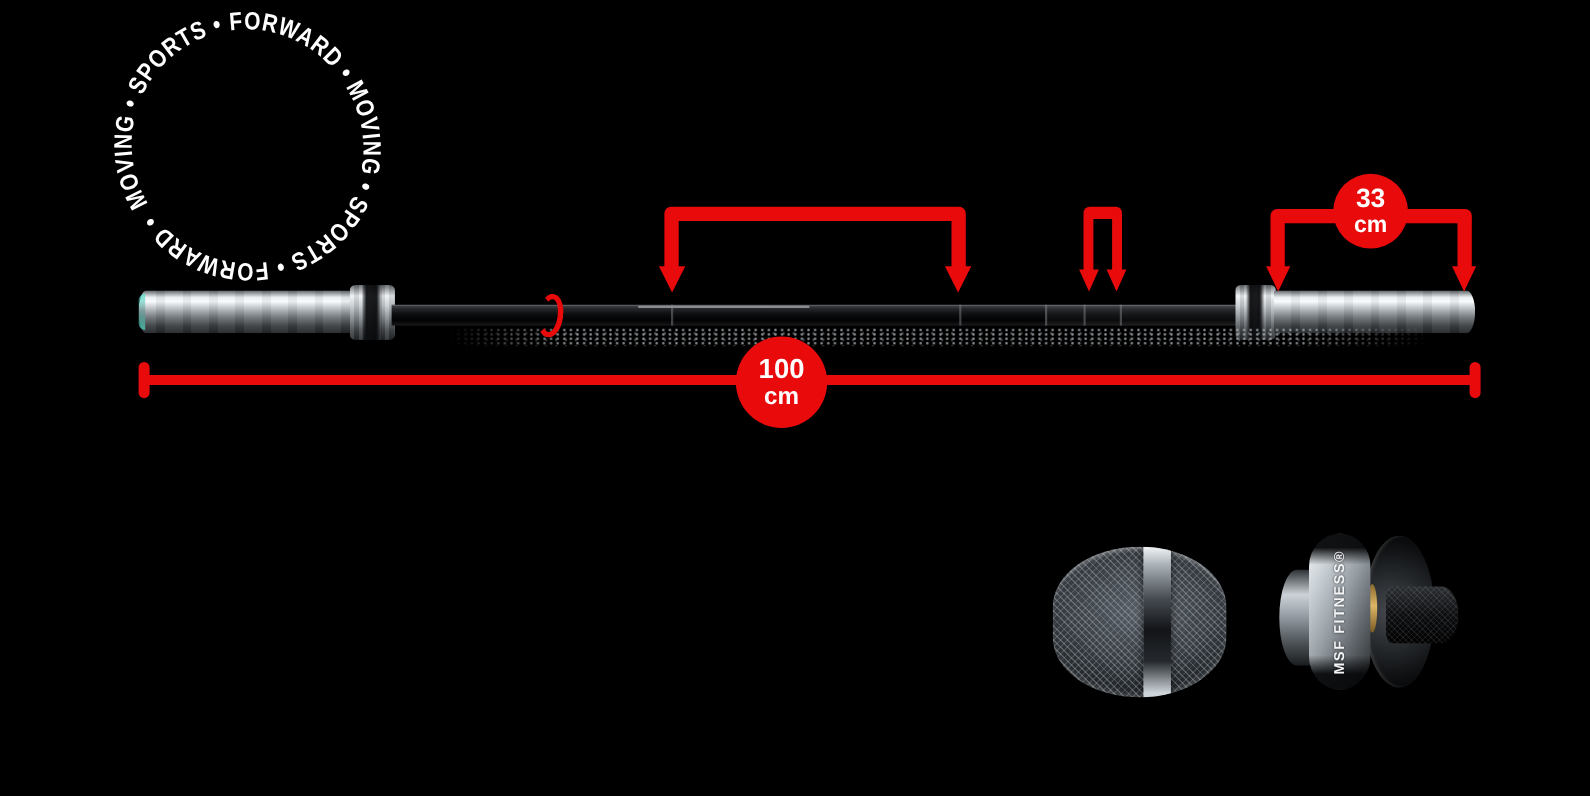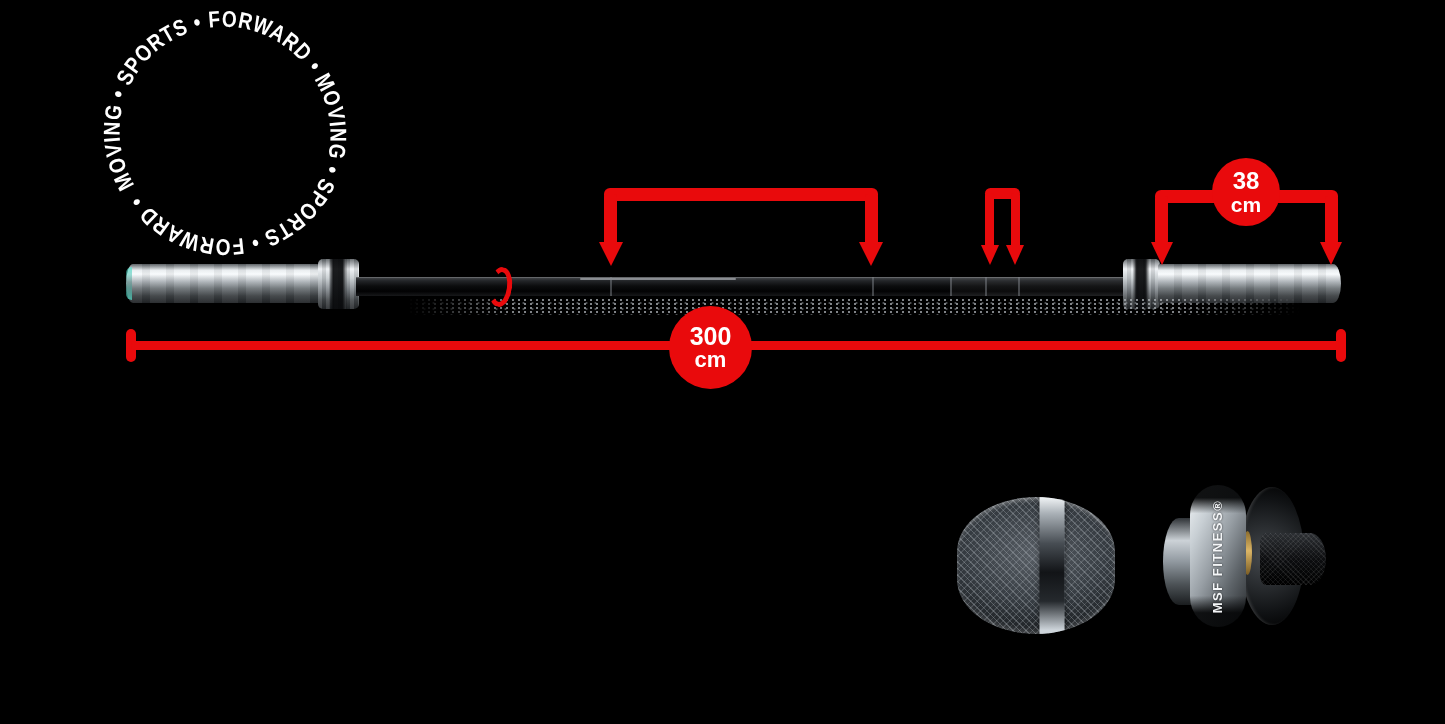--- a/index.html
+++ b/index.html
@@ -175,29 +175,29 @@
   </div>
 
   <div class="bracket bracket-33">
     <div class="bbar"></div>
     <div class="arm l"></div>
     <div class="arm r"></div>
     <div class="head l"></div>
     <div class="head r"></div>
   </div>
   <div class="callout callout-33">
-    <span class="v">38</span>
+    <span class="v">33</span>
     <span class="u">cm</span>
   </div>
 
   <div class="measure-tick l"></div>
   <div class="measure-line"></div>
   <div class="measure-tick r"></div>
   <div class="callout callout-200">
-    <span class="v">300</span>
+    <span class="v">100</span>
     <span class="u">cm</span>
   </div>
 
   <div class="knurl-photo">
     <div class="knurl-band"></div>
   </div>
 
   <div class="endcap-photo">
     <div class="endcap-tube"></div>
     <div class="endcap-face">

